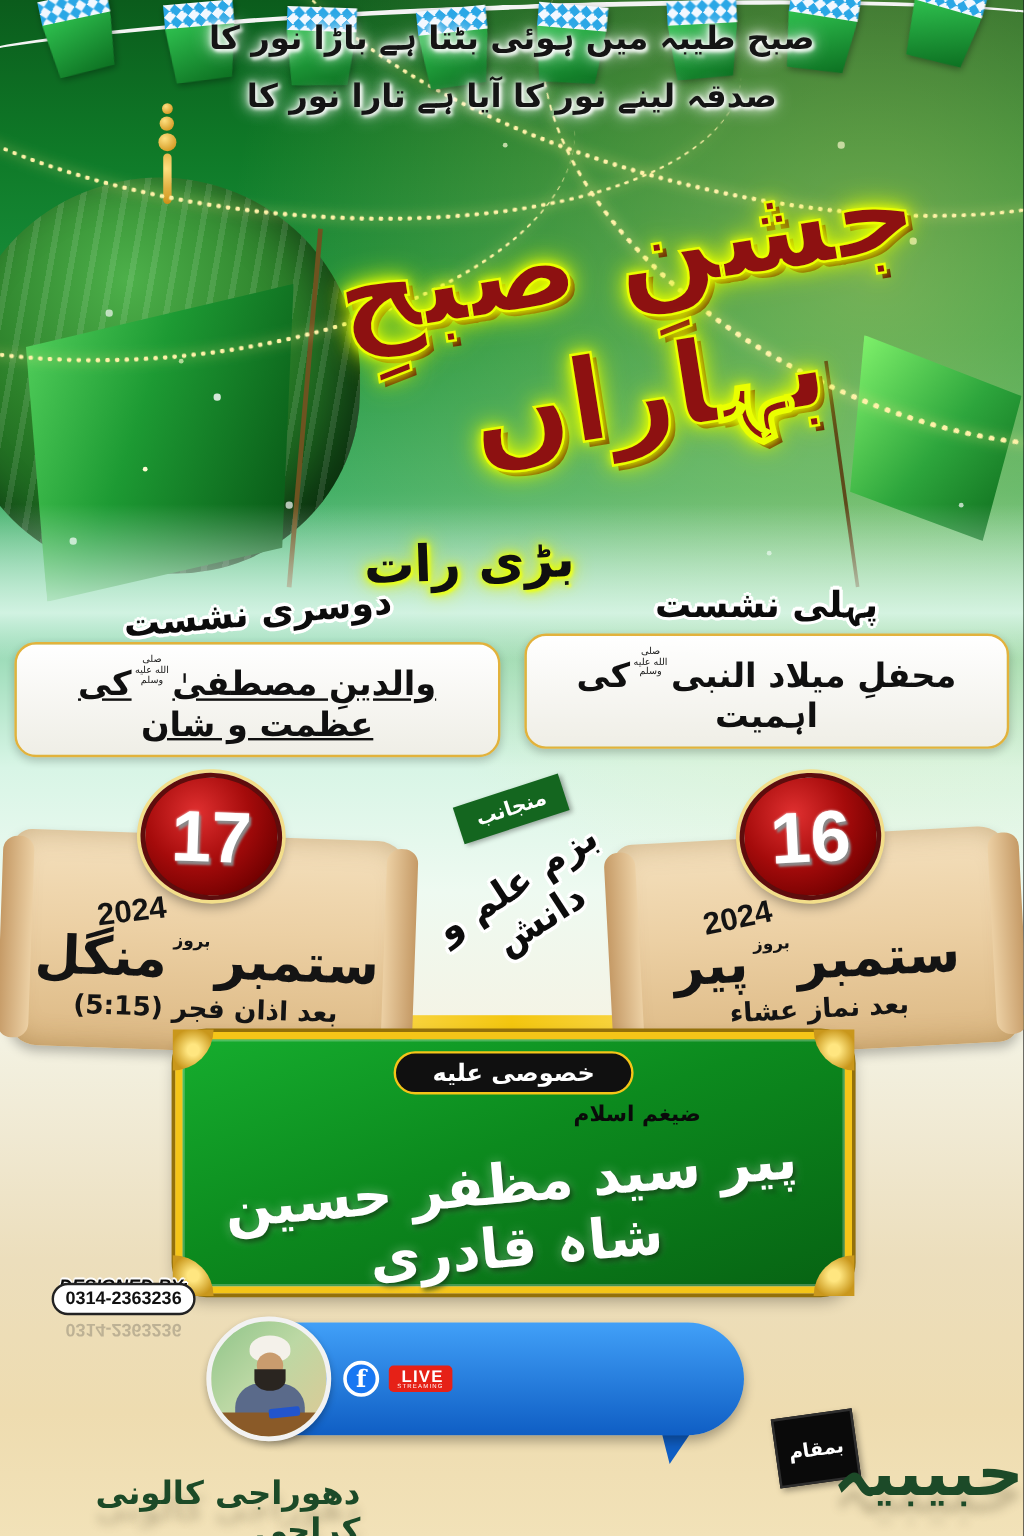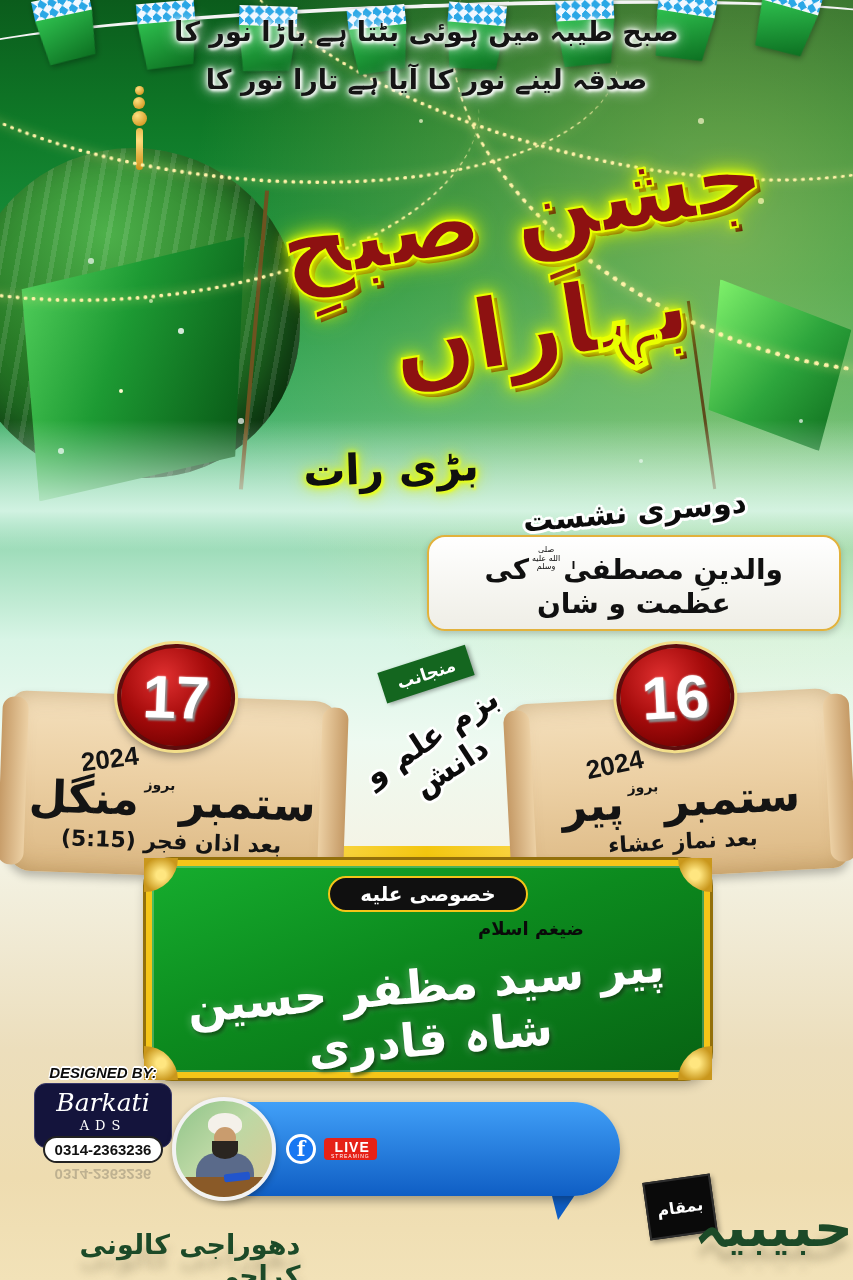--- a/index.html
+++ b/index.html
@@ -79,21 +79,21 @@
     text-shadow:0 0 5px #e6ff00,0 0 10px #e6ff00,0 0 18px #def000,2px 2px 2px #eaff60;}
 
   .sessions{position:absolute;top:486px;left:12px;right:12px;z-index:3;display:flex;direction:rtl;gap:20px;}
   .session{width:50%;text-align:center;}
   .session-h{font-size:30px;font-weight:bold;color:#0c0c0c;width:fit-content;margin:0 auto;
     text-shadow:-2px -2px 0 #fff,2px -2px 0 #fff,-2px 2px 0 #fff,2px 2px 0 #fff,0 -3px 0 #fff,0 3px 0 #fff,-3px 0 0 #fff,3px 0 0 #fff;}
   .session .box{margin-top:6px;background:linear-gradient(180deg,#ffffff,#efeee6);border:2px solid #e2b23c;
     border-radius:18px;min-height:96px;display:flex;align-items:center;justify-content:center;
     font-size:28px;font-weight:bold;color:#101010;padding:8px 12px;box-shadow:0 3px 7px rgba(0,0,0,.2);}
   .s2 .session-h{transform:rotate(-5deg) translateY(8px);}
-  .s2 .box{margin-top:14px;}
+  .s2 .box{margin-top:14px;text-decoration:underline;}
   .pbuh{font-size:8px;line-height:1.05;display:inline-block;width:30px;vertical-align:super;margin:0 2px;font-weight:normal;}
 
   
   .dates{position:absolute;top:652px;left:8px;right:8px;z-index:3;display:flex;direction:rtl;align-items:flex-start;gap:6px;}
   .scroll{position:relative;width:330px;margin-top:44px;}
   .scroll-16{transform:rotate(-3deg);}
   .scroll-17{transform:rotate(2deg);}
   .scroll-body{position:relative;background:linear-gradient(180deg,#f4e0bd 0%,#ecd0a4 45%,#dcb883 100%);
     border-radius:16px 26px 16px 26px;padding:50px 26px 18px;min-height:180px;text-align:center;color:#141414;
     box-shadow:inset 0 0 24px rgba(120,80,20,.35),0 5px 9px rgba(0,0,0,.25);}
@@ -237,20 +237,26 @@
   </div>
   <div class="mist"></div>
 
   <div class="couplet cl1 urdu">صبح طیبہ میں ہوئی بٹتا ہے باڑا نور کا</div>
   <div class="couplet cl2 urdu">صدقہ لینے نور کا آیا ہے تارا نور کا</div>
 
   <div class="main-title urdu">جشنِ صبحِ بہاراں</div>
   <div class="subtitle urdu">بڑی رات</div>
 
   <div class="sessions">
+    <div class="session s1">
+      <div class="session-h urdu">پہلی نشست</div>
+      <div class="box urdu">
+        <span><span>محفلِ میلاد النبی</span><span class="pbuh">صلى الله عليه وسلم</span><span>کی اہمیت</span></span>
+      </div>
+    </div>
     <div class="session s2">
       <div class="session-h urdu">دوسری نشست</div>
       <div class="box urdu">
         <span><span>والدینِ مصطفیٰ</span><span class="pbuh">صلى الله عليه وسلم</span><span>کی عظمت و شان</span></span>
       </div>
     </div>
   </div>
 
   <div class="dates">
     <div class="scroll scroll-16">
@@ -295,24 +301,20 @@
     <div class="gcorner gc-tr"></div>
     <div class="gcorner gc-bl"></div>
     <div class="gcorner gc-br"></div>
     <div class="special-pill urdu">خصوصی عليه</div>
     <div class="zeegham urdu">ضیغم اسلام</div>
     <div class="big-name urdu">پیر سید مظفر حسین شاہ قادری</div>
   </div>
 
   <div class="designer">
     <div class="designer-label">DESIGNED BY:</div>
-    <div class="designer-box">
-      <div class="designer-name">Barkati</div>
-      <div class="designer-sub">ADS</div>
-    </div>
     <div class="phone-pill">0314-2363236</div>
     <div class="phone-refl">0314-2363236</div>
   </div>
 
   <div class="live-bar">
     <div class="photo">
       <div class="ph-body"></div>
       <div class="ph-turban"></div>
       <div class="ph-face"></div>
       <div class="ph-beard"></div>

